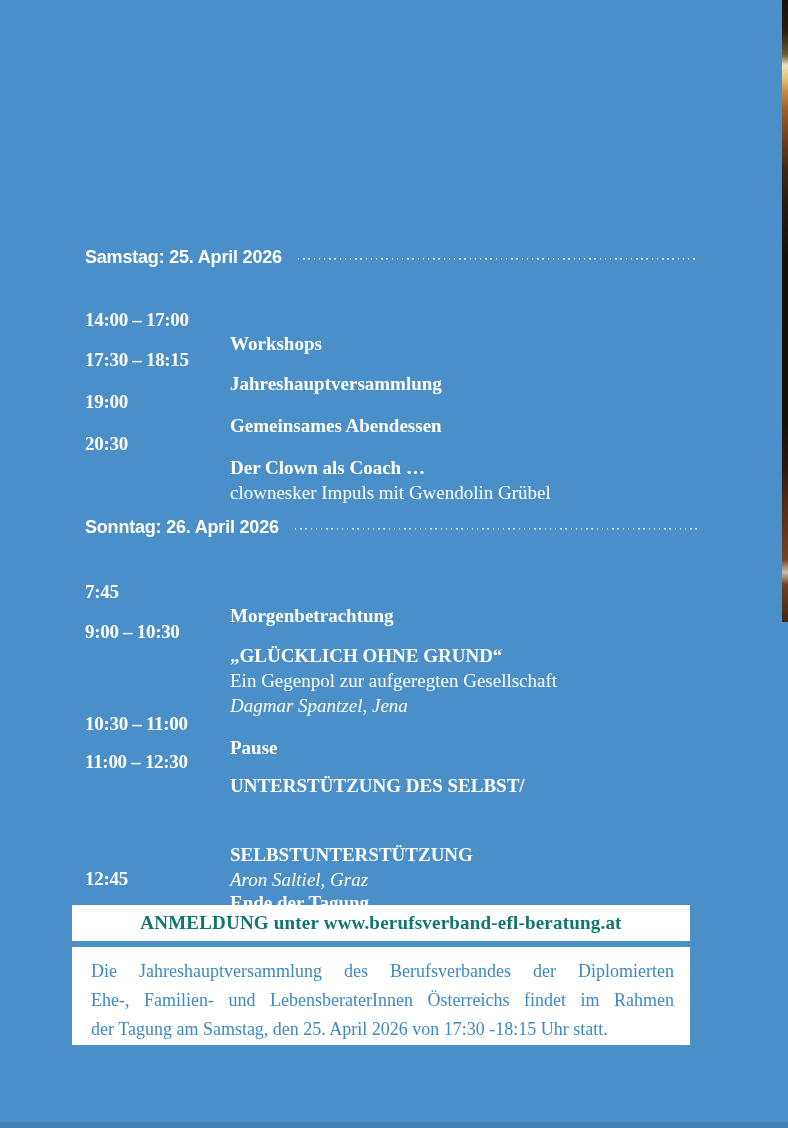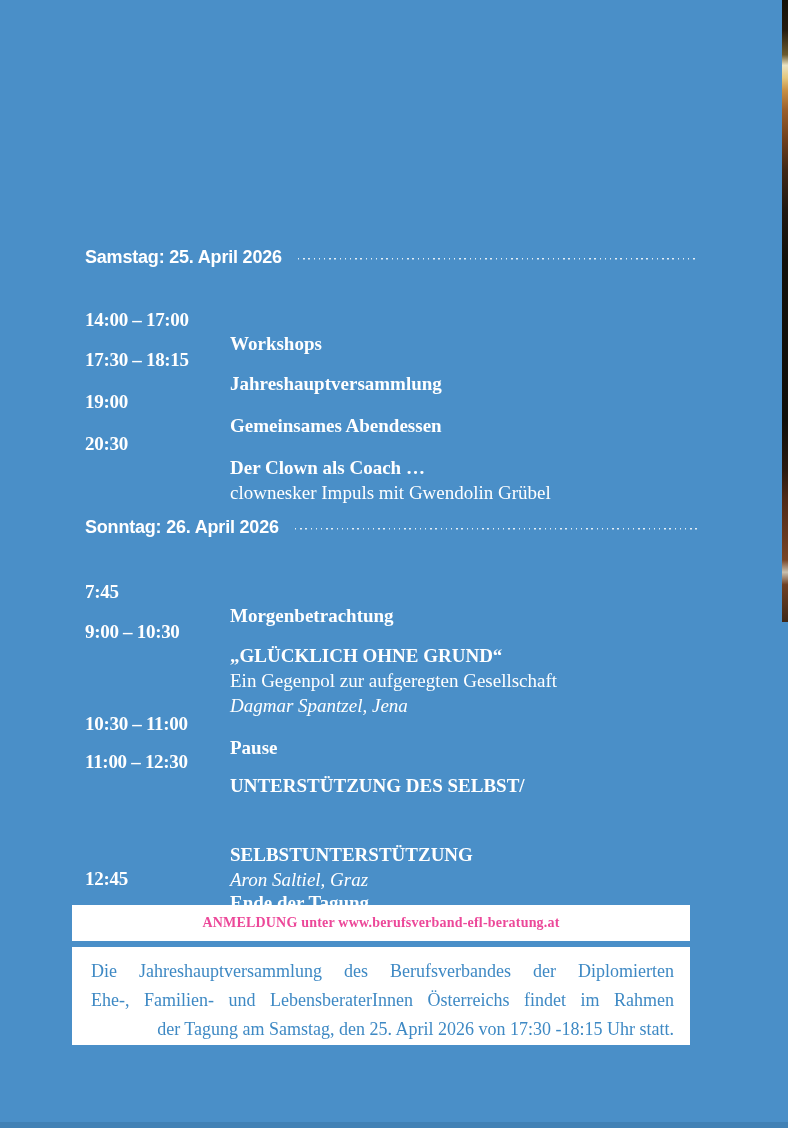--- a/index.html
+++ b/index.html
@@ -68,41 +68,41 @@
     left: 72px;
     top: 905px;
     width: 618px;
     height: 36px;
     background: #ffffff;
     display: flex;
     align-items: center;
     justify-content: center;
   }
   .anmeldung-box .anmeldung-text {
-    color: #ec4899;
+    color: #0f766e;
     font-weight: bold;
-    font-size: 14px;
+    font-size: 19px;
     letter-spacing: 0.2px;
   }
 
   .info-box {
     position: absolute;
     left: 72px;
     top: 947px;
     width: 618px;
     height: 98px;
     background: #ffffff;
     box-sizing: border-box;
     padding: 10px 16px 0 19px;
     color: #3e89c4;
     font-size: 18px;
     line-height: 29px;
   }
   .info-box .jline { text-align: justify; text-align-last: justify; }
-  .info-box .jline-last { text-align: right; }
+  .info-box .jline-last { text-align: left; }
 
   
   .photo-strip {
     position: absolute;
     right: 0;
     top: 0;
     width: 6px;
     height: 622px;
     background: linear-gradient(to bottom,
       #151208 0%,

